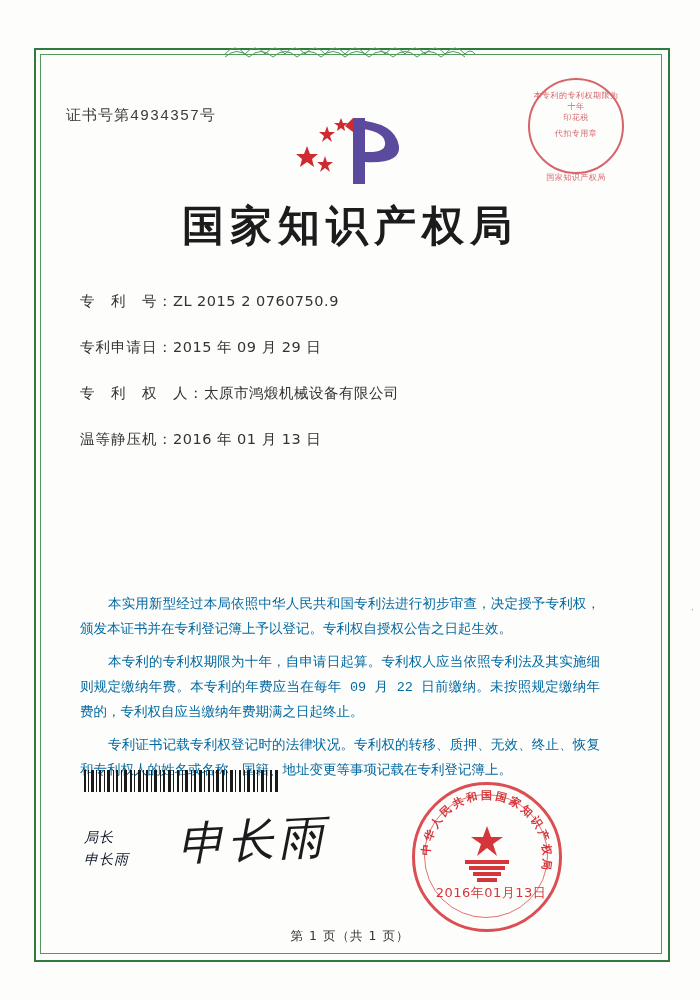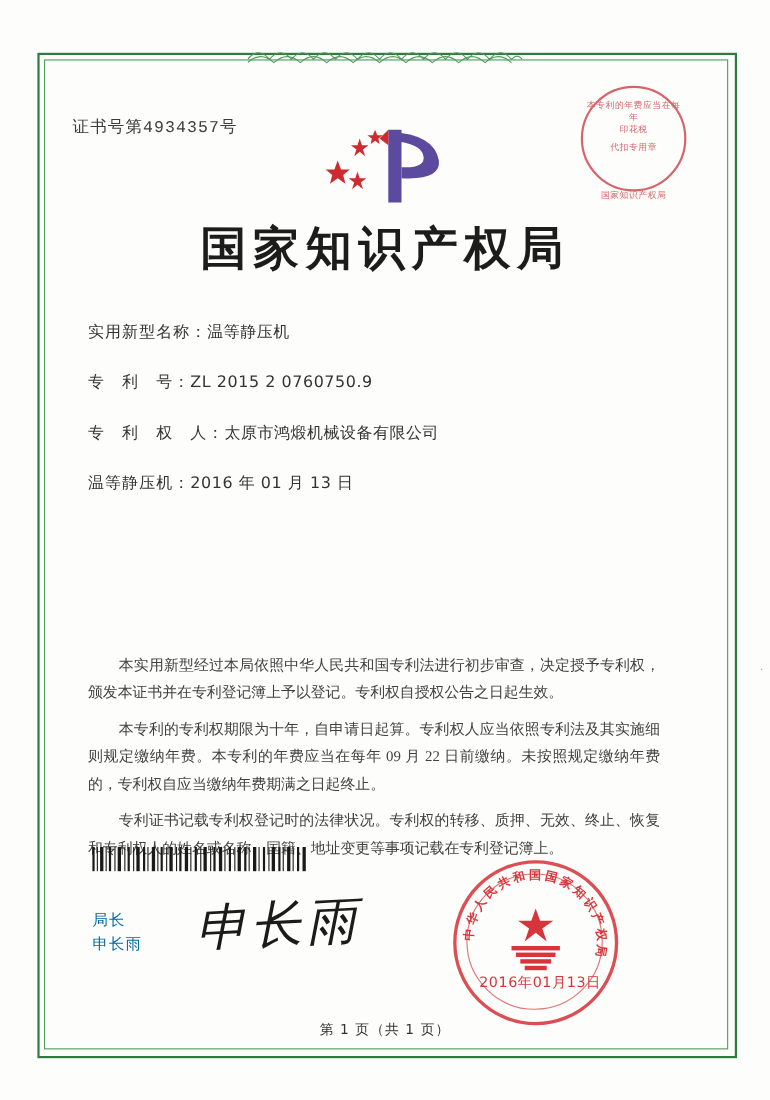--- a/index.html
+++ b/index.html
@@ -122,22 +122,22 @@
   .field-label { letter-spacing: 1px; }
   .field-value { letter-spacing: .5px; }
 
   .body-text {
     position: absolute;
     left: 80px;
     top: 592px;
     width: 520px;
     font-size: 13.5px;
     line-height: 25px;
-    color: #404040;
-    font-family: Liberation Serif, serif;
+    color: #0369a1;
+    font-family: Liberation Mono, monospace;
     text-align: justify;
   }
   .body-text p {
     margin: 0 0 8px 0;
     text-indent: 28px;
   }
 
   .barcode {
     position: absolute;
     left: 84px;
@@ -150,24 +150,25 @@
     top: 0;
     height: 22px;
     background: #1a1a1a;
   }
 
   .sign-block {
     position: absolute;
     left: 84px;
     top: 826px;
     font-size: 14px;
-    color: #0369a1;
+    color: #0f172a;
     font-family: "DejaVu Sans", sans-serif;
     line-height: 22px;
     letter-spacing: 1px;
+    font-style: italic;
   }
 
   .signature {
     position: absolute;
     left: 178px;
     top: 810px;
     font-size: 46px;
     color: #1b1b1b;
     font-family: "DejaVu Serif", serif;
     font-style: italic;
@@ -264,21 +265,21 @@
       <g fill="none" stroke="#4f9a5c" stroke-width="1">
         <path d="M0 14 Q 10 2 20 14 Q 30 2 40 14 Q 50 2 60 14 Q 70 2 80 14 Q 90 2 100 14 Q 110 2 120 14 Q 130 2 140 14 Q 150 2 160 14 Q 170 2 180 14 Q 190 2 200 14 Q 210 2 220 14 Q 230 2 240 14 Q 245 8 250 14"></path>
         <path d="M0 17 Q 12 6 24 17 Q 36 6 48 17 Q 60 6 72 17 Q 84 6 96 17 Q 108 6 120 17 Q 132 6 144 17 Q 156 6 168 17 Q 180 6 192 17 Q 204 6 216 17 Q 228 6 240 17"></path>
       </g>
     </svg>
   </div>
 
   <div class="cert-no">证书号第4934357号</div>
 
   <div class="stamp-top">
-    <div class="st-line st-l1">本专利的年费应当在每年</div>
+    <div class="st-line st-l1">本专利的专利权期限为十年</div>
     <div class="st-line st-l2">印花税</div>
     <div class="st-line st-l3">代扣专用章</div>
     <div class="st-line st-l4">国家知识产权局</div>
   </div>
 
   <div class="logo">
     <svg width="115" height="82" viewBox="0 0 115 82">
       <g fill="#cf2a2f">
         <polygon points="12,34 15,42 23,42 17,47 19,55 12,50 5,55 7,47 1,42 9,42"></polygon>
         <polygon points="32,14 34,20 40,20 35,24 37,30 32,26 27,30 29,24 24,20 30,20"></polygon>
@@ -288,24 +289,24 @@
       <path d="M58 6 L58 72 L70 72 L70 6 Z" fill="#5b4a9e"></path>
       <path d="M60 8 Q 100 10 104 34 Q 106 52 70 50 L70 40 Q 92 41 90 30 Q 88 18 60 16 Z" fill="#5b4a9e"></path>
       <path d="M58 6 L50 14 L58 20 Z" fill="#cf2a2f"></path>
     </svg>
   </div>
 
   <div class="title">国家知识产权局</div>
 
   <div class="fields">
     <div class="field-row">
-      <span class="field-label">实用新型名称：</span><span class="field-value">温等静压机</span>
+      <span class="field-label">专　利　号：</span><span class="field-value">ZL 2015 2 0760750.9</span>
     </div>
     <div class="field-row">
-      <span class="field-label">专　利　号：</span><span class="field-value">ZL 2015 2 0760750.9</span>
+      <span class="field-label">专利申请日：</span><span class="field-value">2015 年 09 月 29 日</span>
     </div>
     <div class="field-row">
       <span class="field-label">专　利　权　人：</span><span class="field-value">太原市鸿煅机械设备有限公司</span>
     </div>
     <div class="field-row">
       <span class="field-label">温等静压机：</span><span class="field-value">2016 年 01 月 13 日</span>
     </div>
   </div>
 
   <div class="body-text">

